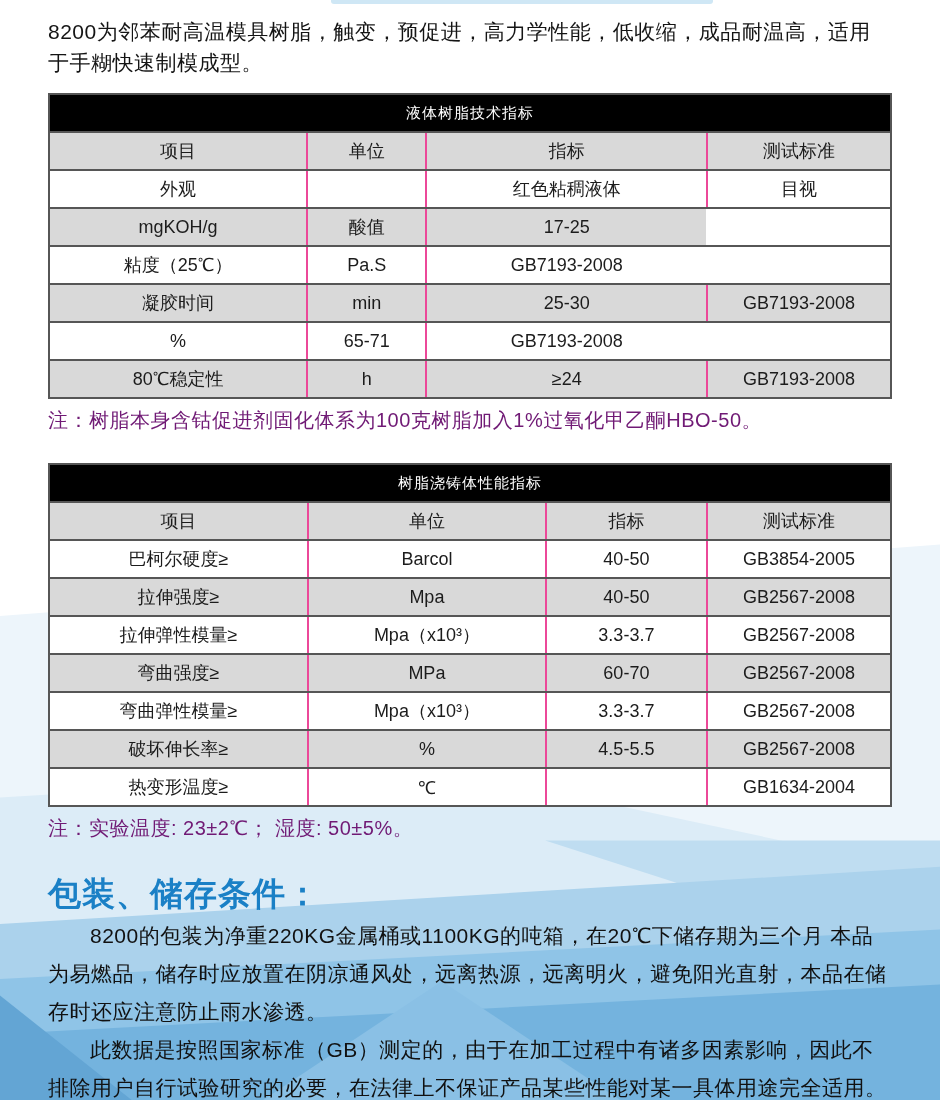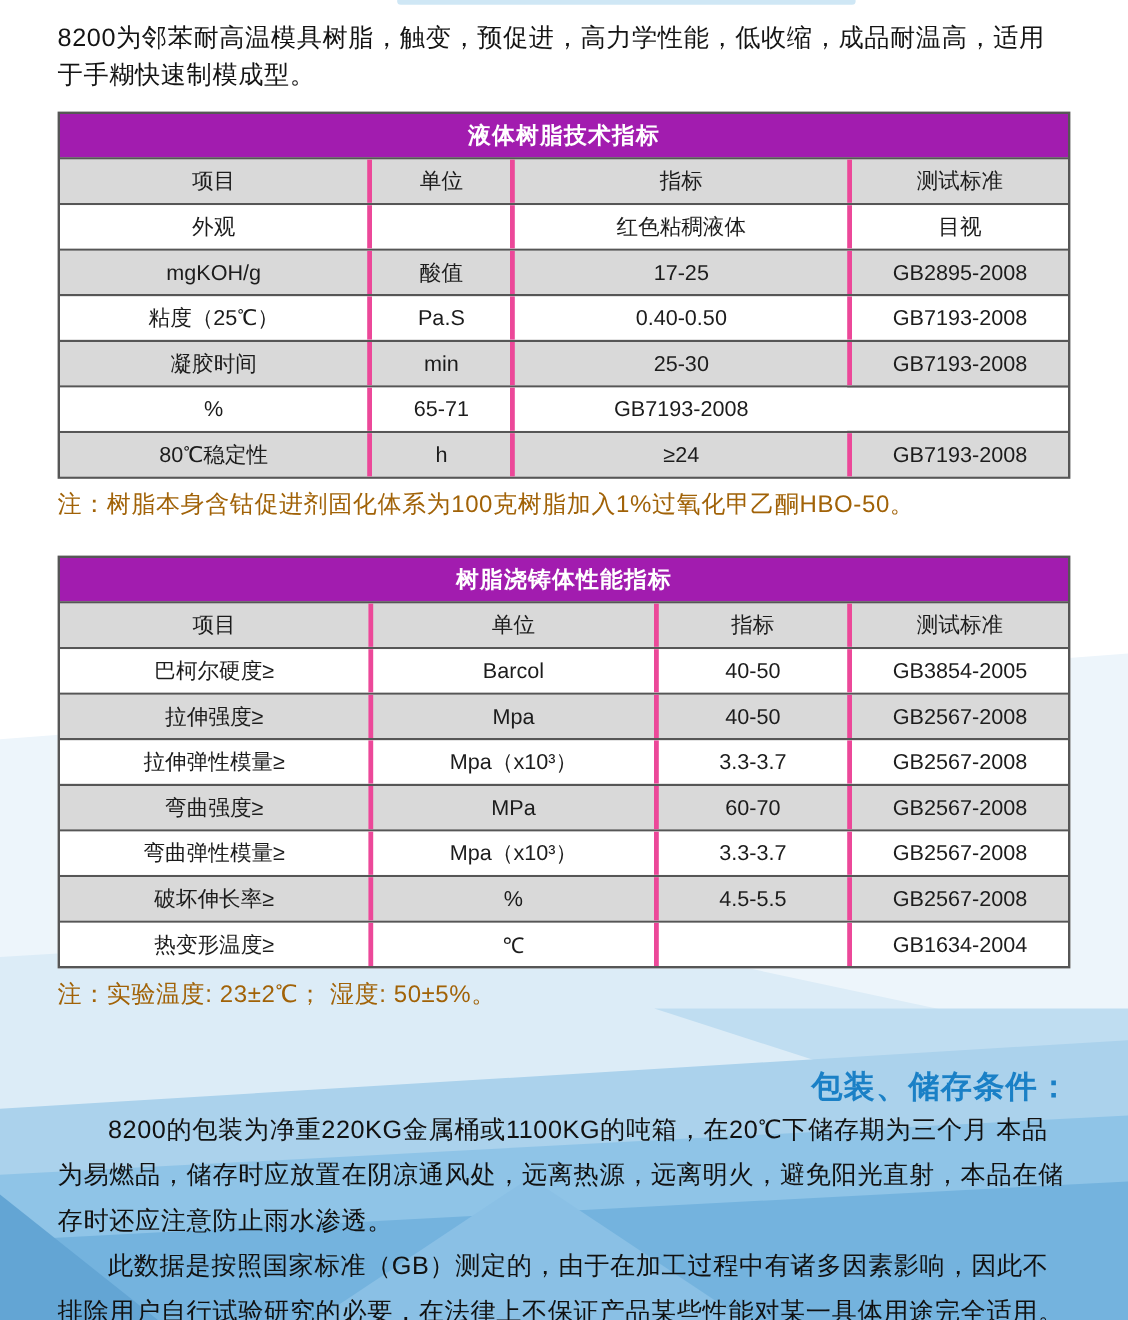--- a/index.html
+++ b/index.html
@@ -24,42 +24,41 @@
     background:#cfe7f5; border-radius:0 0 3px 3px;
   }
   
   .content { position:relative; z-index:2; padding:0 48px; }
   .intro {
     margin-top:16px; font-size:21px; line-height:31px; color:#141414;
     letter-spacing:0.5px;
   }
   .tbl { margin-top:15px; border:2px solid #565656; width:844px; background:#ffffff; }
   .tbl-title {
-    height:36px; background:#a21caf; color:#ffffff;
+    height:36px; background:#000000; color:#ffffff;
     display:flex; align-items:center; justify-content:center;
-    font-size:19px; font-weight:700; letter-spacing:1px;
+    font-size:15px; font-weight:400; letter-spacing:1px;
   }
   .row { display:grid; border-top:2px solid #565656; }
   .t1 .row { grid-template-columns:30.5% 14.2% 33.4% 21.9%; }
   .t2 .row { grid-template-columns:30.6% 28.3% 19.2% 21.9%; }
   .cell {
     height:36px; display:flex; align-items:center; justify-content:center;
     font-size:18px; color:#1c1c1c; background:#ffffff;
-    border-left:4px solid #ec4899; overflow:hidden; white-space:nowrap;
+    border-left:2px solid #ec4899; overflow:hidden; white-space:nowrap;
   }
   .cell:first-child { border-left:none; }
   .row.gray .cell { background:#d9d9d9; }
   .note {
-    margin-top:8px; font-size:20px; color:#a16207; letter-spacing:0.5px;
+    margin-top:8px; font-size:20px; color:#701a75; letter-spacing:0.5px;
   }
   .gap { height:14px; }
   .storage-heading {
-    margin-top:46px; font-size:26px; font-weight:bold; color:#1a80c6;
+    margin-top:30px; font-size:33px; font-weight:bold; color:#1a80c6;
     letter-spacing:1px;
-    text-align:right;
   }
   .para {
     margin-top:0; font-size:21px; line-height:38px; color:#111111;
     text-indent:2em; letter-spacing:0.5px;
   }
 </style>
 </head>
 <body>
 
 <div class="page">
@@ -92,26 +91,24 @@
           <div class="row">
             <div class="cell">外观</div>
             <div class="cell"></div>
             <div class="cell">红色粘稠液体</div>
             <div class="cell">目视</div>
           </div>
           <div class="row gray">
             <div class="cell">mgKOH/g</div>
             <div class="cell">酸值</div>
             <div class="cell">17-25</div>
-            <div class="cell">GB2895-2008</div>
           </div>
           <div class="row">
             <div class="cell">粘度（25℃）</div>
             <div class="cell">Pa.S</div>
-            <div class="cell">0.40-0.50</div>
             <div class="cell">GB7193-2008</div>
           </div>
           <div class="row gray">
             <div class="cell">凝胶时间</div>
             <div class="cell">min</div>
             <div class="cell">25-30</div>
             <div class="cell">GB7193-2008</div>
           </div>
           <div class="row">
             <div class="cell">%</div>

